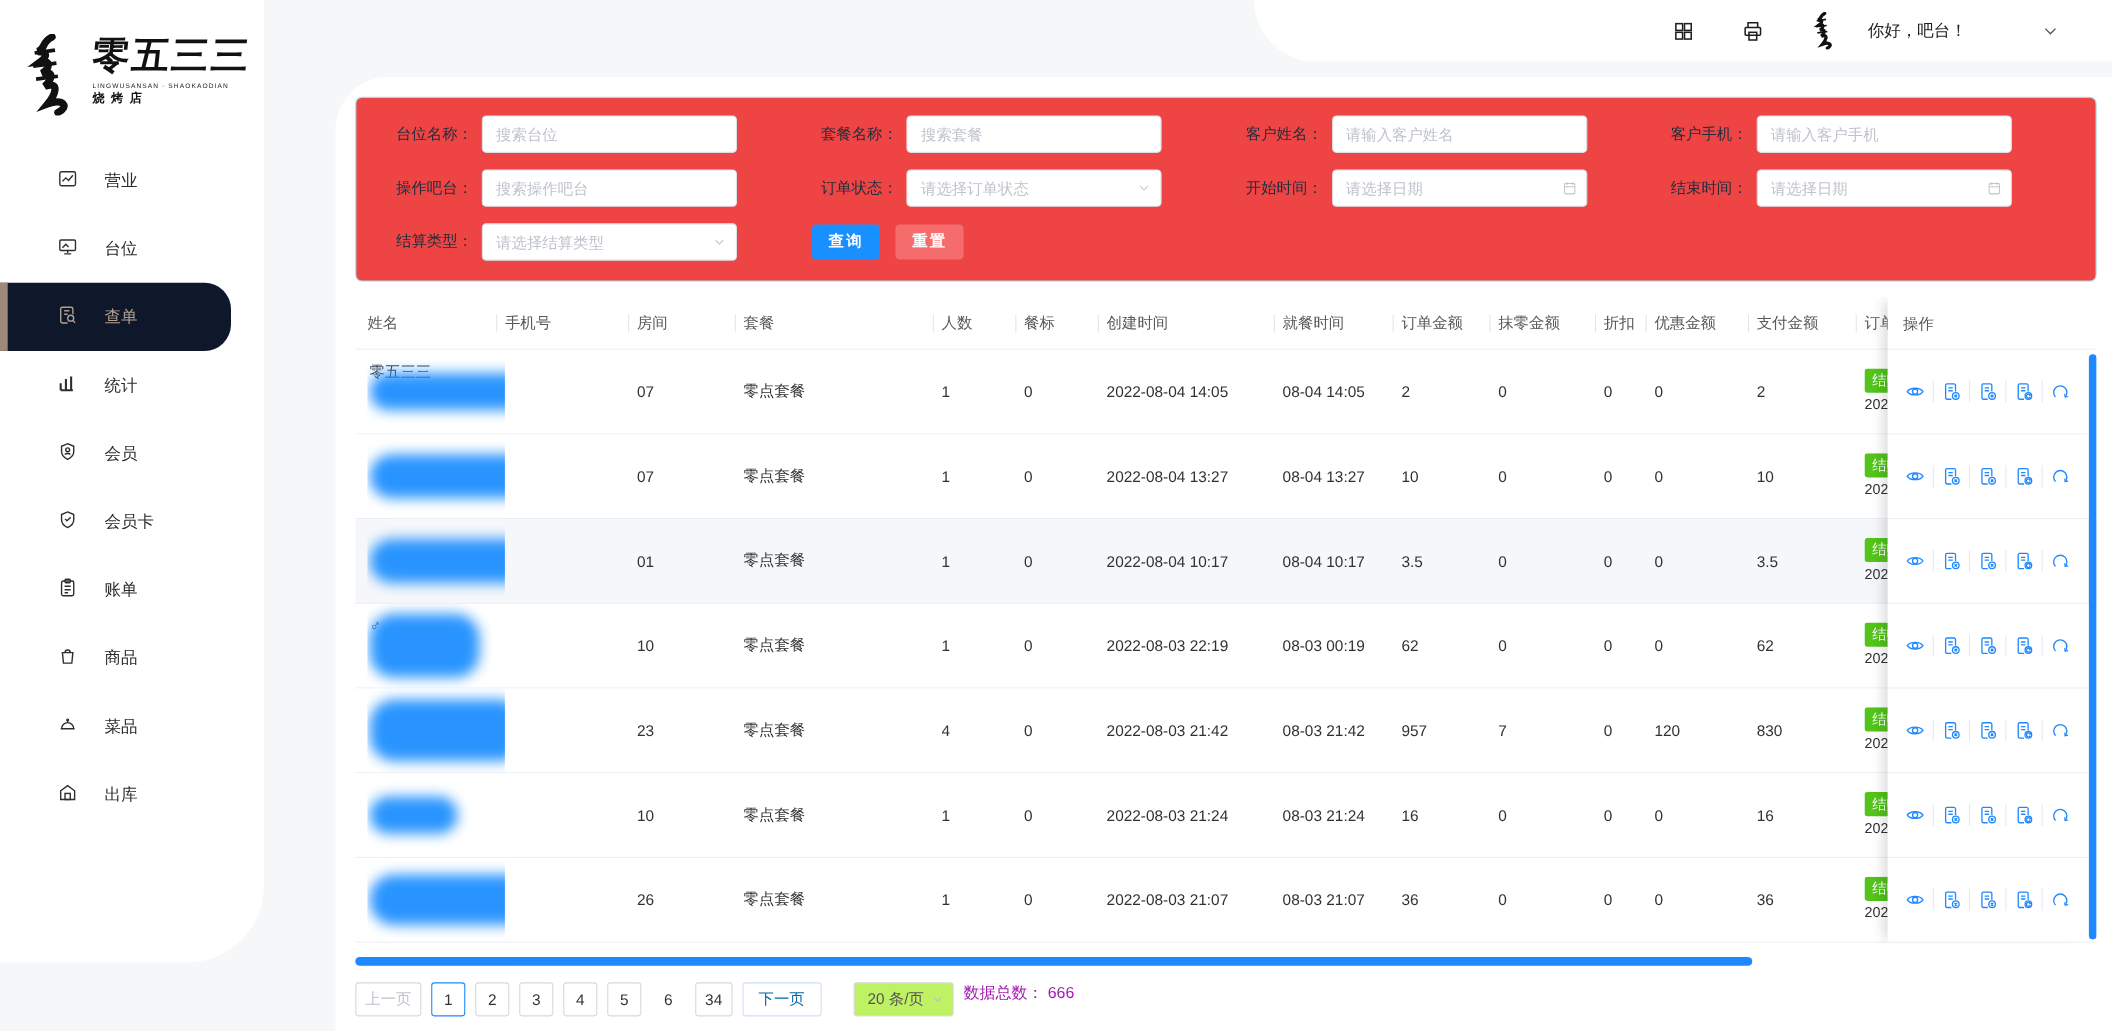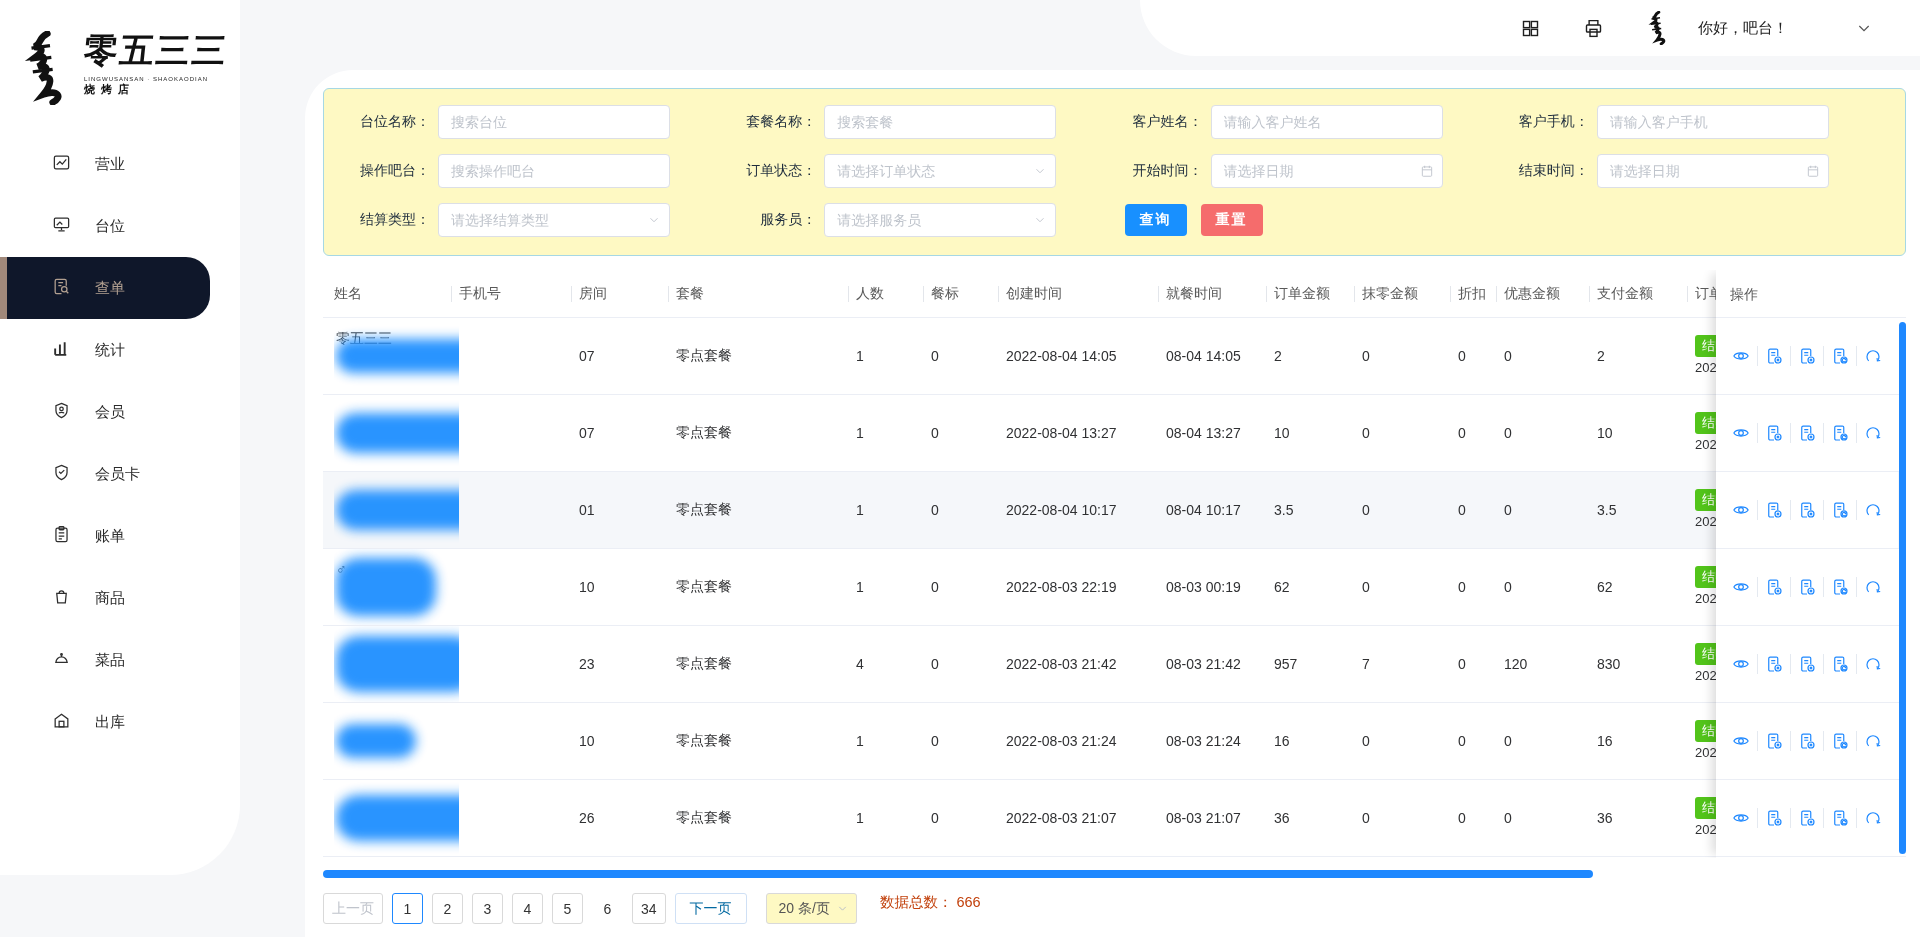--- a/index.html
+++ b/index.html
@@ -35,21 +35,21 @@
   .avatar-wrap { display:flex; align-items:center; gap:24px; }
   .avatar { width:28px; height:34px; }
   .greeting { font-size:15px; color:#222; }
   .chev { width:16px; height:16px; stroke:#555; fill:none; stroke-width:1.8; cursor:pointer; margin-left:26px;}
 
   
   .card { position:absolute; left:305px; top:70px; right:0; bottom:0; background:#fff;
     border-radius:48px 0 0 0; padding:16px 0 0 14px; z-index:4; }
 
   
-  .filter { margin:2px 14px 0 4px; background:#fef9c3; border:1px solid #a6d8e4;
+  .filter { margin:2px 14px 0 4px; background:#ef4444; border:1px solid #a6d8e4;
     border-radius:6px; padding:16px 26px 18px 10px; display:grid;
     grid-template-columns:repeat(4,1fr); row-gap:15px; align-items:center; }
   .field { display:flex; align-items:center; }
   .field label { width:96px; text-align:right; font-size:14px; color:#1f2d3d; flex:none;
     margin-right:8px; white-space:nowrap; }
   .ctrl { position:relative; flex:1; max-width:232px; height:34px; }
   .ctrl input { width:100%; height:100%; border:1px solid #dcdfe6; border-radius:4px;
     background:#fff; padding:0 28px 0 12px; font-size:14px; color:#333; outline:none;
     font-family:inherit; }
   .ctrl input::placeholder { color:#bfc4cc; }
@@ -102,25 +102,25 @@
 
   
   .pager { display:flex; align-items:flex-start; gap:9px; margin:15px 0 0 4px; }
   .pbtn { min-width:31px; height:31px; padding:0 8px; background:#fff; border:1px solid #d9d9d9;
     border-radius:3px; font-size:14px; color:#333; cursor:pointer; font-family:inherit;
     display:flex; align-items:center; justify-content:center; }
   .pbtn.disabled { color:#c0c4cc; cursor:default; }
   .pbtn.active { border-color:#1e88ff; }
   .pbtn.noborder { border:none; }
   .pbtn.next { color:#0369a1; border-color:#cfe0f5; padding:0 14px; }
-  .psize { position:relative; margin-left:10px; height:31px; border:1px solid #d9d9d9;
-    border-radius:3px; background:#fef9c3; display:flex; align-items:center; padding:0 26px 0 12px;
+  .psize { position:relative; margin-left:20px; height:31px; border:1px solid #d9d9d9;
+    border-radius:3px; background:#bef264; display:flex; align-items:center; padding:0 26px 0 12px;
     font-size:14px; color:#555; cursor:pointer; }
   .psize svg { position:absolute; right:7px; width:13px; height:13px; stroke:#b9bec7; fill:none; stroke-width:1.8;}
-  .total { margin-left:14px; font-size:14.5px; color:#c2410c; }
+  .total { font-size:14.5px; color:#a21caf; }
 </style>
 </head>
 <body>
 
 <aside class="sidebar">
   <div class="logo">
     <svg class="logo-mark" viewBox="0 0 40 56">
       <path d="M18 2 C10 6 14 10 8 12 C16 12 14 16 10 19 C18 18 16 24 11 27 C20 25 18 31 13 36 C24 32 20 42 15 48 C26 44 30 50 22 54" stroke="#111" stroke-width="5" fill="none" stroke-linecap="round"></path>
       <path d="M6 13 L20 11 M5 22 L21 20 M7 31 L22 29" stroke="#111" stroke-width="2.5" fill="none"></path>
     </svg>
@@ -274,26 +274,20 @@
               <rect x="4" y="5" width="16" height="16" rx="1.5"></rect>
               <path d="M8 3v4M16 3v4M4 10h16"></path>
             </svg></span></span>
       </div>
       <div class="field">
         <label>结算类型：</label>
         <span class="ctrl"><input placeholder="请选择结算类型" readonly="" style=""><span class="suffix"><svg viewBox="0 0 24 24">
               <path d="M6 9l6 6 6-6"></path>
             </svg></span></span>
       </div>
-      <div class="field">
-        <label>服务员：</label>
-        <span class="ctrl"><input placeholder="请选择服务员" readonly="" style=""><span class="suffix"><svg viewBox="0 0 24 24">
-              <path d="M6 9l6 6 6-6"></path>
-            </svg></span></span>
-      </div>
       <div class="btn-cell">
         <button class="btn primary">查询</button>
         <button class="btn danger">重置</button>
       </div>
     </section>
 
   <section class="twrap">
     <div class="tinner">
       <div class="trow thead" id="thead">
           <span class="cell">姓名</span>

